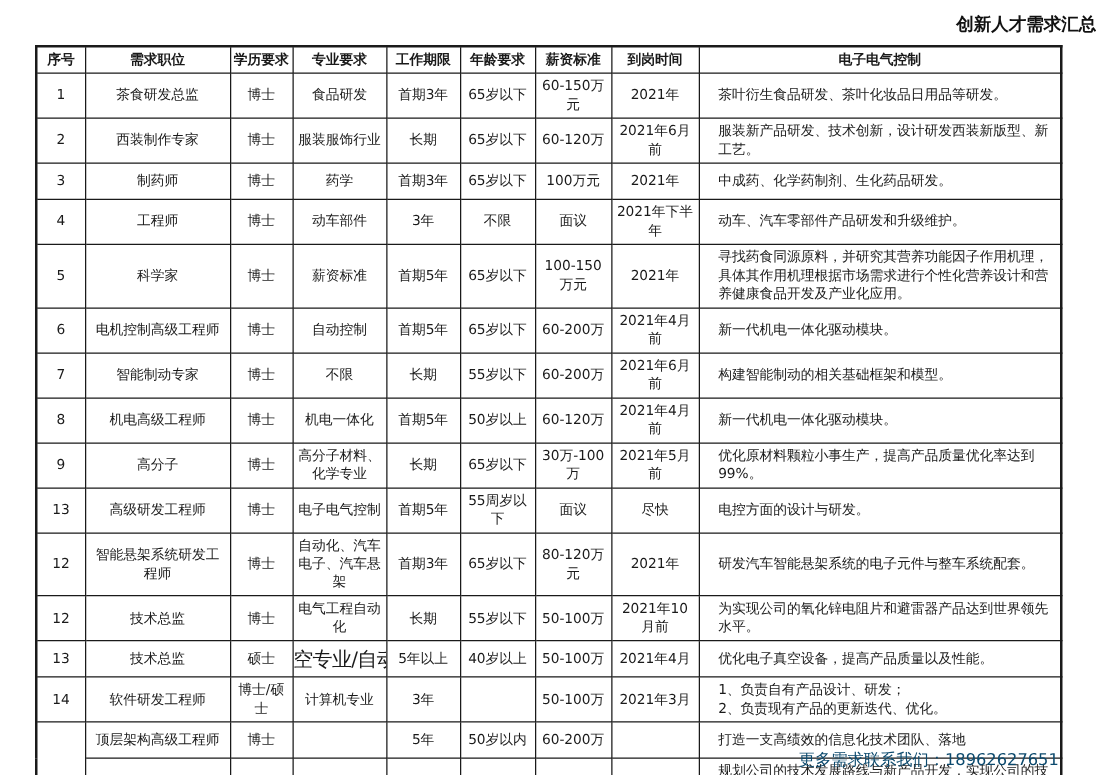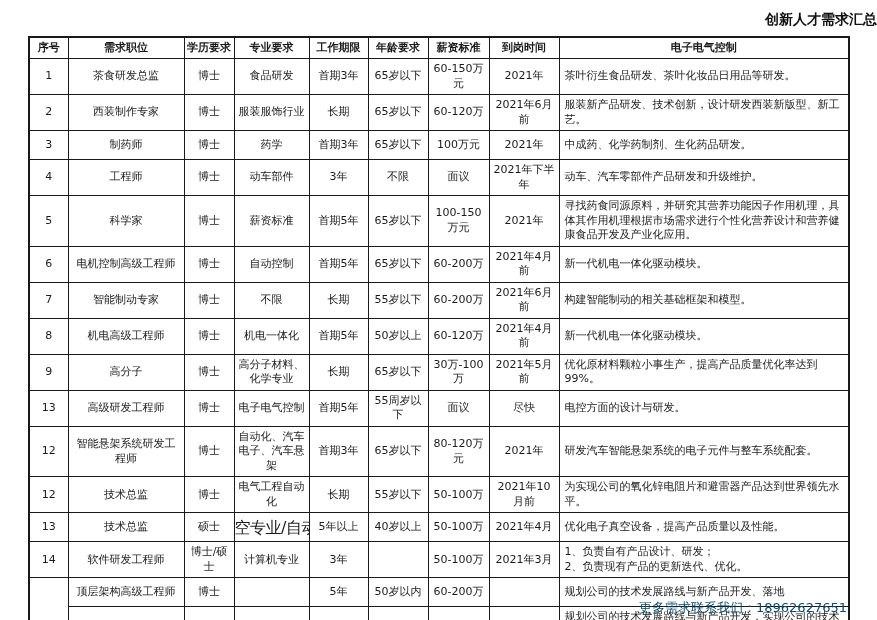--- a/index.html
+++ b/index.html
@@ -20,21 +20,21 @@
   }
   .demand th, .demand td {
     border:1px solid #1a1a1a;
     font-size:11px; text-align:center;
     padding:3px 3px; line-height:1.32;
     overflow:hidden; word-break:break-word;
   }
   .demand th { font-weight:bold; height:16px; padding:2px 2px; }
   .demand td { height:22px; }
   .demand td.c-problem {
-    text-align:left; padding-left:5px; padding-right:4px;
+    text-align:left; padding-left:15px; padding-right:4px;
     white-space:pre-line;
   }
   
   .demand tbody tr:nth-child(13) td.c-major {
     white-space:nowrap; padding-left:0; padding-right:0;
     font-size:16px; letter-spacing:-0.5px;
   }
   .footer-contact {
     position:absolute; right:30px; bottom:3px;
     font-size:13px; color:#0c4a6e;
@@ -230,21 +230,21 @@
         </tr>
         <tr>
           <td class="c-no" rowspan="2">15</td>
           <td class="c-position">顶层架构高级工程师</td>
           <td class="c-education">博士</td>
           <td class="c-major"></td>
           <td class="c-term">5年</td>
           <td class="c-age">50岁以内</td>
           <td class="c-salary">60-200万</td>
           <td class="c-arrival"></td>
-          <td class="c-problem">规划公司的技术发展路线与新产品开发、落地</td>
+          <td class="c-problem">打造一支高绩效的信息化技术团队、落地</td>
         </tr>
         <tr>
           <td class="c-position">技术总监</td>
           <td class="c-education">博士/硕士</td>
           <td class="c-major">计算机相关专业</td>
           <td class="c-term">8年</td>
           <td class="c-age"></td>
           <td class="c-salary">40-100万</td>
           <td class="c-arrival"></td>
           <td class="c-problem">规划公司的技术发展路线与新产品开发，实现公司的技术创新目标，及时了解和监督技术发展战略规划的执行情况；参与重大技术项目的决策，指导、审核项目总体技术方案，对各项目进行质量评估；培养公司技术团队，监督及指导技术部门的工作，打造一支高绩效的信息化技术团队。</td>

